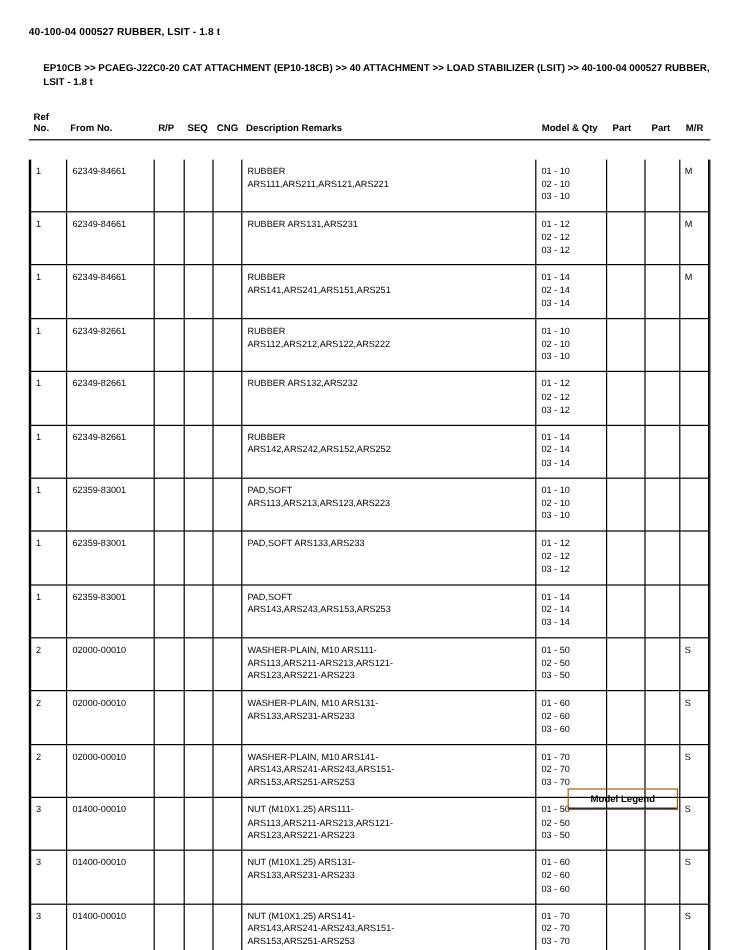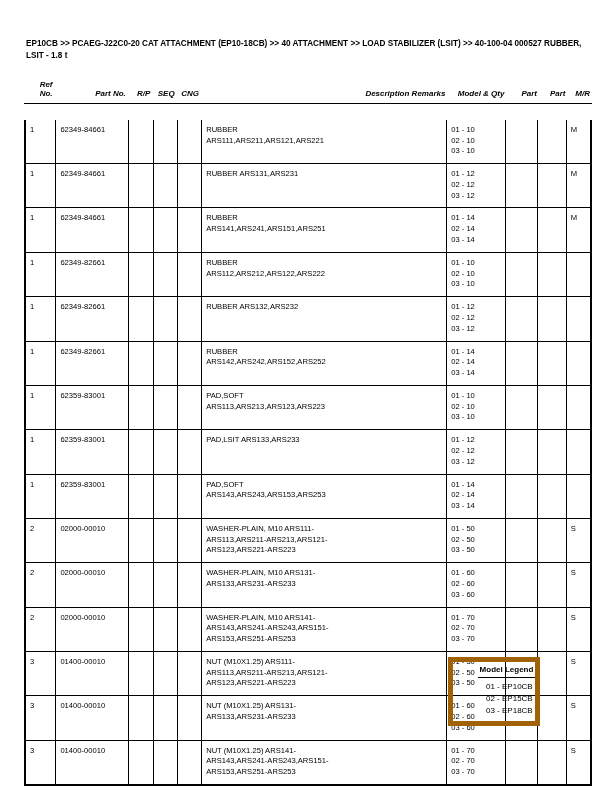--- a/index.html
+++ b/index.html
@@ -23,21 +23,21 @@
   }
   .doc-title {
     font-size: 8.5px;
     font-weight: bold;
     margin: 3px 0 0 4px;
     letter-spacing: 0.1px;
   }
   .breadcrumb {
     font-size: 8.2px;
     font-weight: bold;
-    margin: 20px 0 0 6px;
+    margin: 20px 0 0 16px;
     line-height: 1.45;
     width: 560px;
   }
   table.parts {
     margin-top: 16px;
     margin-left: 4px;
     border-collapse: collapse;
     width: 568px;
     table-layout: fixed;
   }
@@ -107,78 +107,77 @@
   .head-table {
     border-collapse: collapse;
     width: 568px;
     margin-left: 4px;
     table-layout: fixed;
     margin-top: 18px;
   }
   .head-table th {
     font-size: 8px;
     font-weight: bold;
-    text-align: right;
+    text-align: left;
     padding: 0 2px 5px 4px;
     vertical-align: bottom;
-    font-style: italic;
   }
   .head-rule {
     width: 568px;
     margin-left: 4px;
     border-top: 1.2px solid #000;
   }
   .legend {
     position: absolute;
-    left: 448px;
+    left: 473px;
     top: 657px;
     width: 92px;
-    border: 5px solid #a16207;
+    border: 1px solid #a16207;
     box-sizing: border-box;
-    padding-left: 25px;
   }
   .legend-title {
     font-size: 8px;
     font-weight: bold;
     text-align: center;
     padding: 3px 0 3px 0;
     border-bottom: 1px solid #000;
   }
   .legend-body {
     padding: 3px 0 4px 8px;
     font-size: 8px;
     line-height: 1.5;
   }
   .legend-body div { white-space: pre; }
 </style>
 </head>
 <body>
 
 <div class="page">
 
+  <div class="doc-title">40-100-04 000527 RUBBER, LSIT - 1.8 t</div>
 
   <div class="breadcrumb">EP10CB &gt;&gt; PCAEG-J22C0-20 CAT ATTACHMENT (EP10-18CB) &gt;&gt; 40 ATTACHMENT &gt;&gt; LOAD STABILIZER (LSIT) &gt;&gt; 40-100-04 000527 RUBBER, LSIT - 1.8 t</div>
 
   <table class="head-table">
     <colgroup>
       <col style="width:30px">
         <col style="width:72px">
         <col style="width:24px">
         <col style="width:24px">
       <col style="width:24px">
         <col style="width:242px">
         <col style="width:58px">
         <col style="width:32px">
       <col style="width:28px">
         <col style="width:24px">
     </colgroup>
     <thead>
       <tr>
         <th class="col-ref">Ref No.</th>
-        <th class="col-part">Part No.</th>
+        <th class="col-part">From No.</th>
         <th class="col-rp">R/P</th>
         <th class="col-seq">SEQ</th>
         <th class="col-cng">CNG</th>
         <th class="col-desc">Description Remarks</th>
         <th class="col-model">Model &amp; Qty</th>
         <th class="col-from">Part</th>
         <th class="col-upto">Part</th>
         <th class="col-mr">M/R</th>
       </tr>
     </thead>
@@ -302,21 +301,21 @@
             <td class="col-from"></td>
             <td class="col-upto"></td>
             <td class="col-mr"></td>
           </tr>
           <tr>
             <td class="col-ref">1</td>
             <td class="col-part">62359-83001</td>
             <td class="col-rp"></td>
             <td class="col-seq"></td>
             <td class="col-cng"></td>
-            <td class="col-desc">PAD,LSIT ARS133,ARS233</td>
+            <td class="col-desc">PAD,SOFT ARS133,ARS233</td>
             <td class="col-model">01 - 12
 02 - 12
 03 - 12</td>
             <td class="col-from"></td>
             <td class="col-upto"></td>
             <td class="col-mr"></td>
           </tr>
           <tr>
             <td class="col-ref">1</td>
             <td class="col-part">62359-83001</td>
@@ -425,20 +424,15 @@
             <td class="col-from"></td>
             <td class="col-upto"></td>
             <td class="col-mr">S</td>
           </tr>
         </tbody>
     </table>
   </div>
 
   <div class="legend">
     <div class="legend-title">Model Legend</div>
-    <div class="legend-body">
-        <div>01 - EP10CB</div>
-        <div>02 - EP15CB</div>
-        <div>03 - EP18CB</div>
-      </div>
   </div>
 
 </div>
 
 </body></html>

